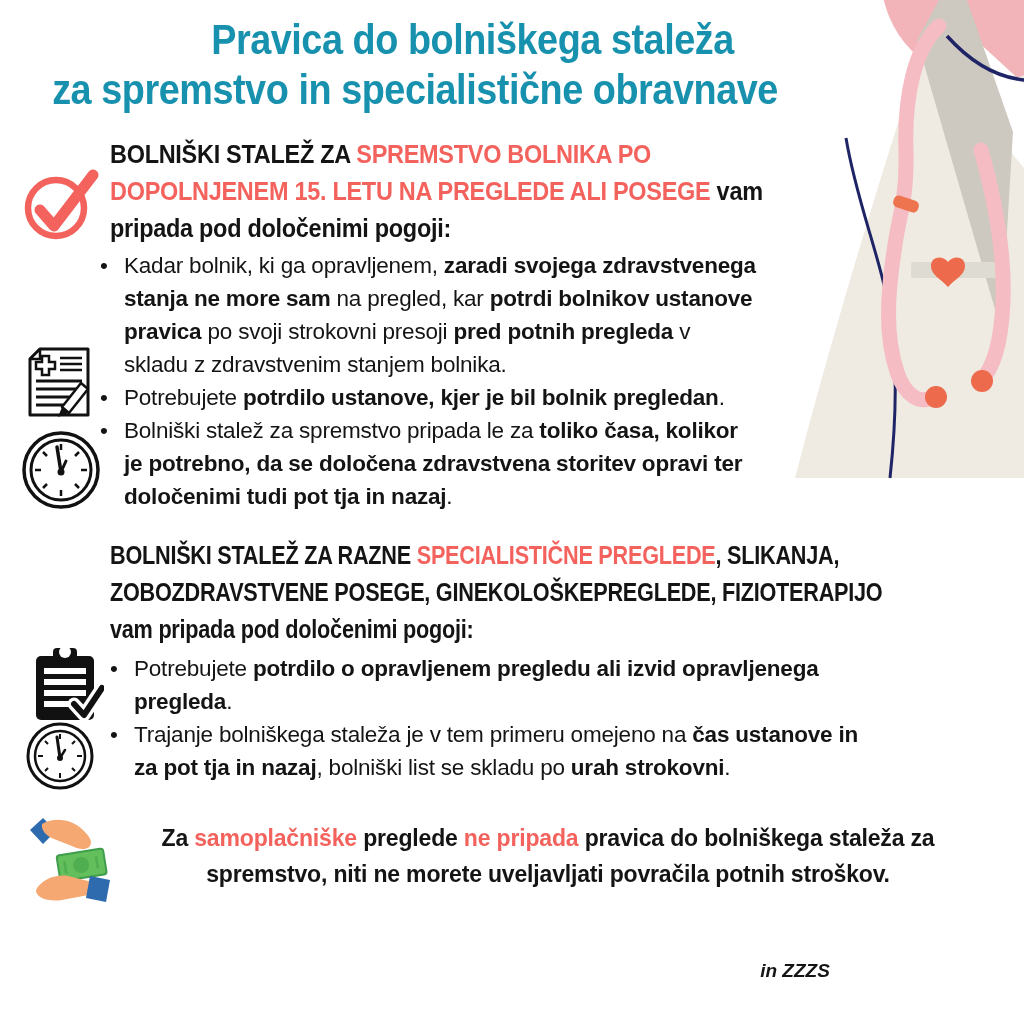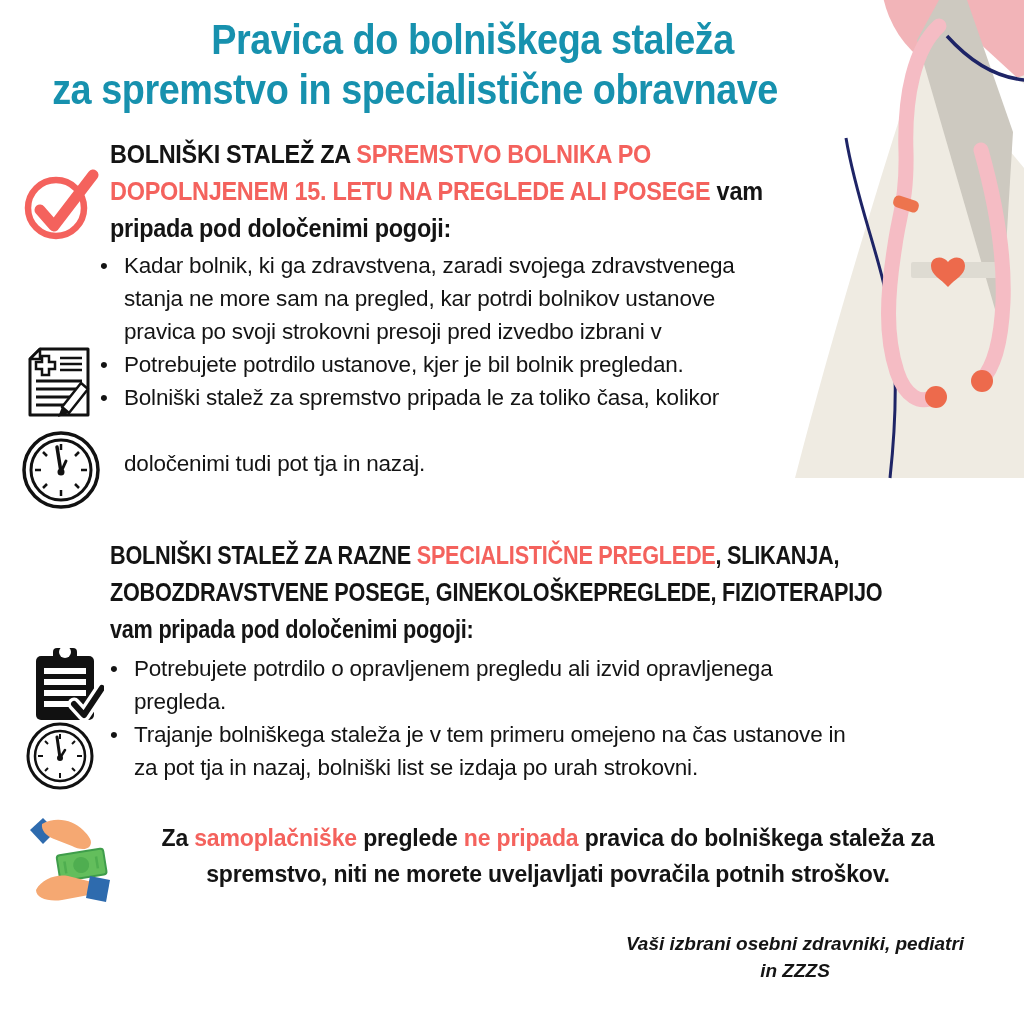--- a/index.html
+++ b/index.html
@@ -11,21 +11,21 @@
   .t2{left:0;top:66px;width:830px;transform:scaleX(0.90)}
   .sec-h{font-weight:bold;font-size:25.5px;line-height:37px;white-space:nowrap;letter-spacing:-0.3px;transform-origin:0 0}
   .h1{left:110px;top:136px;transform:scaleX(0.92)}
   .h2{left:110px;top:537px;transform:scaleX(0.85)}
   .red{color:#F4625D}
   .bullets{font-size:22.5px;line-height:33px;letter-spacing:-0.2px;white-space:nowrap}
   .bl1{left:100px;top:249px}
   .bl2{left:110px;top:652px}
   .bullet{display:flex;align-items:flex-start}
   .dot{width:24px;flex:none}
-  .b{font-weight:normal}
+  .b{font-weight:bold}
   .note{left:118px;top:820px;width:860px;text-align:center;font-weight:bold;font-size:24.5px;line-height:36px;white-space:nowrap;letter-spacing:-0.2px;transform:scaleX(0.94)}
   .sig{left:560px;top:930px;width:470px;text-align:center;font-weight:bold;font-style:italic;font-size:19px;line-height:27px}
   svg{display:block}
 </style>
 </head>
 <body>
 
 <svg class="abs" style="right:0;top:0" width="235" height="480" viewBox="0 0 235 480">
   <path d="M150,0 C 118,90 52,300 6,478 L235,478 L235,0 Z" fill="#EFEBE2"></path>
   <path d="M57,138 C 68,205 94,262 102,322 C 109,372 106,432 101,478" stroke="#1E2466" stroke-width="3" fill="none"></path>
@@ -87,33 +87,33 @@
       <line x1="28" y1="58" x2="24" y2="62"></line>
   </g>
   <line x1="42" y1="46" x2="38" y2="21" stroke="#111" stroke-width="3.5" stroke-linecap="round"></line>
   <line x1="42" y1="46" x2="47" y2="35" stroke="#111" stroke-width="3" stroke-linecap="round"></line>
   <circle cx="42" cy="46" r="3.5" fill="#111"></circle>
 </svg>
 
 <div class="abs bullets bl1">
   <div class="bullet">
     <span class="dot">•</span>
-    <p><span>Kadar bolnik, ki ga zdravstvena, </span><span class="b">zaradi svojega zdravstvenega</span><br>
+    <p><span>Kadar bolnik, ki ga opravljenem, </span><span class="b">zaradi svojega zdravstvenega</span><br>
 <span class="b">stanja ne more sam</span><span> na pregled, kar </span><span class="b">potrdi bolnikov ustanove</span><br>
-<span class="b">pravica</span><span> po svoji strokovni presoji </span><span class="b">pred izvedbo izbrani</span><span> v</span><br>
-</p>
+<span class="b">pravica</span><span> po svoji strokovni presoji </span><span class="b">pred potnih pregleda</span><span> v</span><br>
+<span>skladu z zdravstvenim stanjem bolnika.</span></p>
   </div>
   <div class="bullet">
     <span class="dot">•</span>
     <p><span>Potrebujete </span><span class="b">potrdilo ustanove, kjer je bil bolnik pregledan</span><span>.</span></p>
   </div>
   <div class="bullet">
     <span class="dot">•</span>
     <p><span>Bolniški stalež za spremstvo pripada le za </span><span class="b">toliko časa, kolikor</span><br>
-<br>
+<span class="b">je potrebno, da se določena zdravstvena storitev opravi ter</span><br>
 <span class="b">določenimi tudi pot tja in nazaj</span><span>.</span></p>
   </div>
 </div>
 
 <p class="abs sec-h h2"><span>BOLNIŠKI STALEŽ ZA RAZNE </span><span class="red">SPECIALISTIČNE PREGLEDE</span><span>, SLIKANJA,</span><br>
 <span>ZOBOZDRAVSTVENE POSEGE, GINEKOLOŠKEPREGLEDE, FIZIOTERAPIJO</span><br>
 <span>vam pripada pod določenimi pogoji:</span></p>
 
 <svg class="abs" style="left:26px;top:646px" width="78" height="82" viewBox="0 0 78 82">
   <rect x="10" y="10" width="58" height="64" rx="5" fill="#111"></rect>
@@ -149,34 +149,34 @@
 
 <div class="abs bullets bl2">
   <div class="bullet">
     <span class="dot">•</span>
     <p><span>Potrebujete </span><span class="b">potrdilo o opravljenem pregledu ali izvid opravljenega</span><br>
 <span class="b">pregleda</span><span>.</span></p>
   </div>
   <div class="bullet">
     <span class="dot">•</span>
     <p><span>Trajanje bolniškega staleža je v tem primeru omejeno na </span><span class="b">čas ustanove in</span><br>
-<span class="b">za pot tja in nazaj</span><span>, bolniški list se izdaja po </span><span class="b">urah strokovni</span><span>.</span></p>
+<span class="b">za pot tja in nazaj</span><span>, bolniški list se skladu po </span><span class="b">urah strokovni</span><span>.</span></p>
   </div>
 </div>
 
 <svg class="abs" style="left:28px;top:814px" width="92" height="92" viewBox="0 0 92 92">
   <polygon points="2,16 15,4 28,17 15,30" fill="#2E6BAE"></polygon>
   <path d="M14,10 C 28,2 45,6 55,16 C 61,22 65,27 62,32 C 58,37 50,35 44,32 L 26,25 C 18,22 13,16 14,10 Z" fill="#F5A872"></path>
   <g transform="rotate(-9 53 50)">
     <rect x="30" y="38" width="47" height="26" rx="3" fill="#63BE5C" stroke="#3F9D4B" stroke-width="2"></rect>
     <circle cx="53" cy="51" r="8" fill="#4FAE50"></circle>
     <line x1="37" y1="45" x2="37" y2="57" stroke="#4FAE50" stroke-width="2.5"></line>
     <line x1="69" y1="45" x2="69" y2="57" stroke="#4FAE50" stroke-width="2.5"></line>
   </g>
   <path d="M8,76 C 14,65 28,60 40,62 L 64,68 C 73,70 75,77 66,80 L 34,86 C 20,88 8,84 8,76 Z" fill="#F5A872"></path>
   <polygon points="62,62 82,66 78,88 58,84" fill="#2E6BAE"></polygon>
 </svg>
 
 <p class="abs note"><span>Za </span><span class="red">samoplačniške</span><span> preglede </span><span class="red">ne pripada</span><span> pravica do bolniškega staleža za</span><br>
 <span>spremstvo, niti ne morete uveljavljati povračila potnih stroškov.</span></p>
 
-<p class="abs sig"><span>Vaši izbrani osebni zdravniki, pediatri</span><br>
+<p class="abs sig"><br>
 <span>in ZZZS</span></p>
 
 </body></html>

